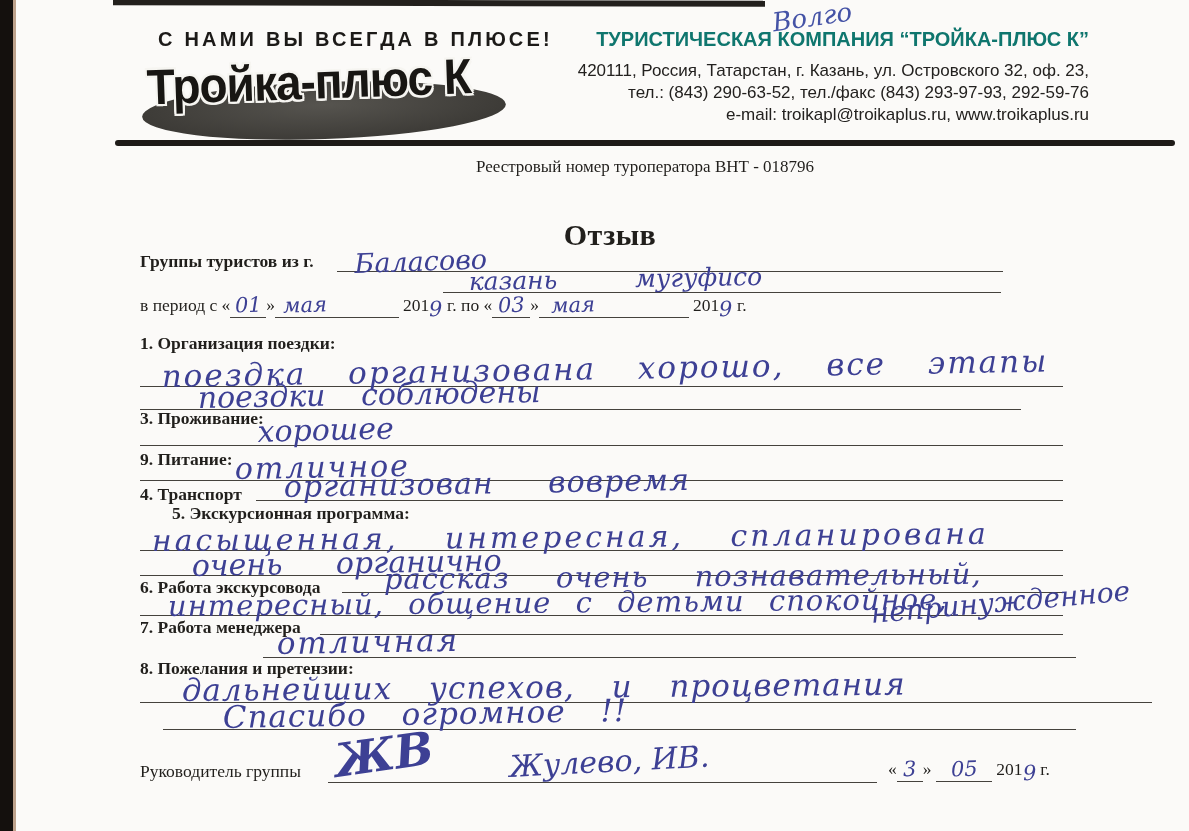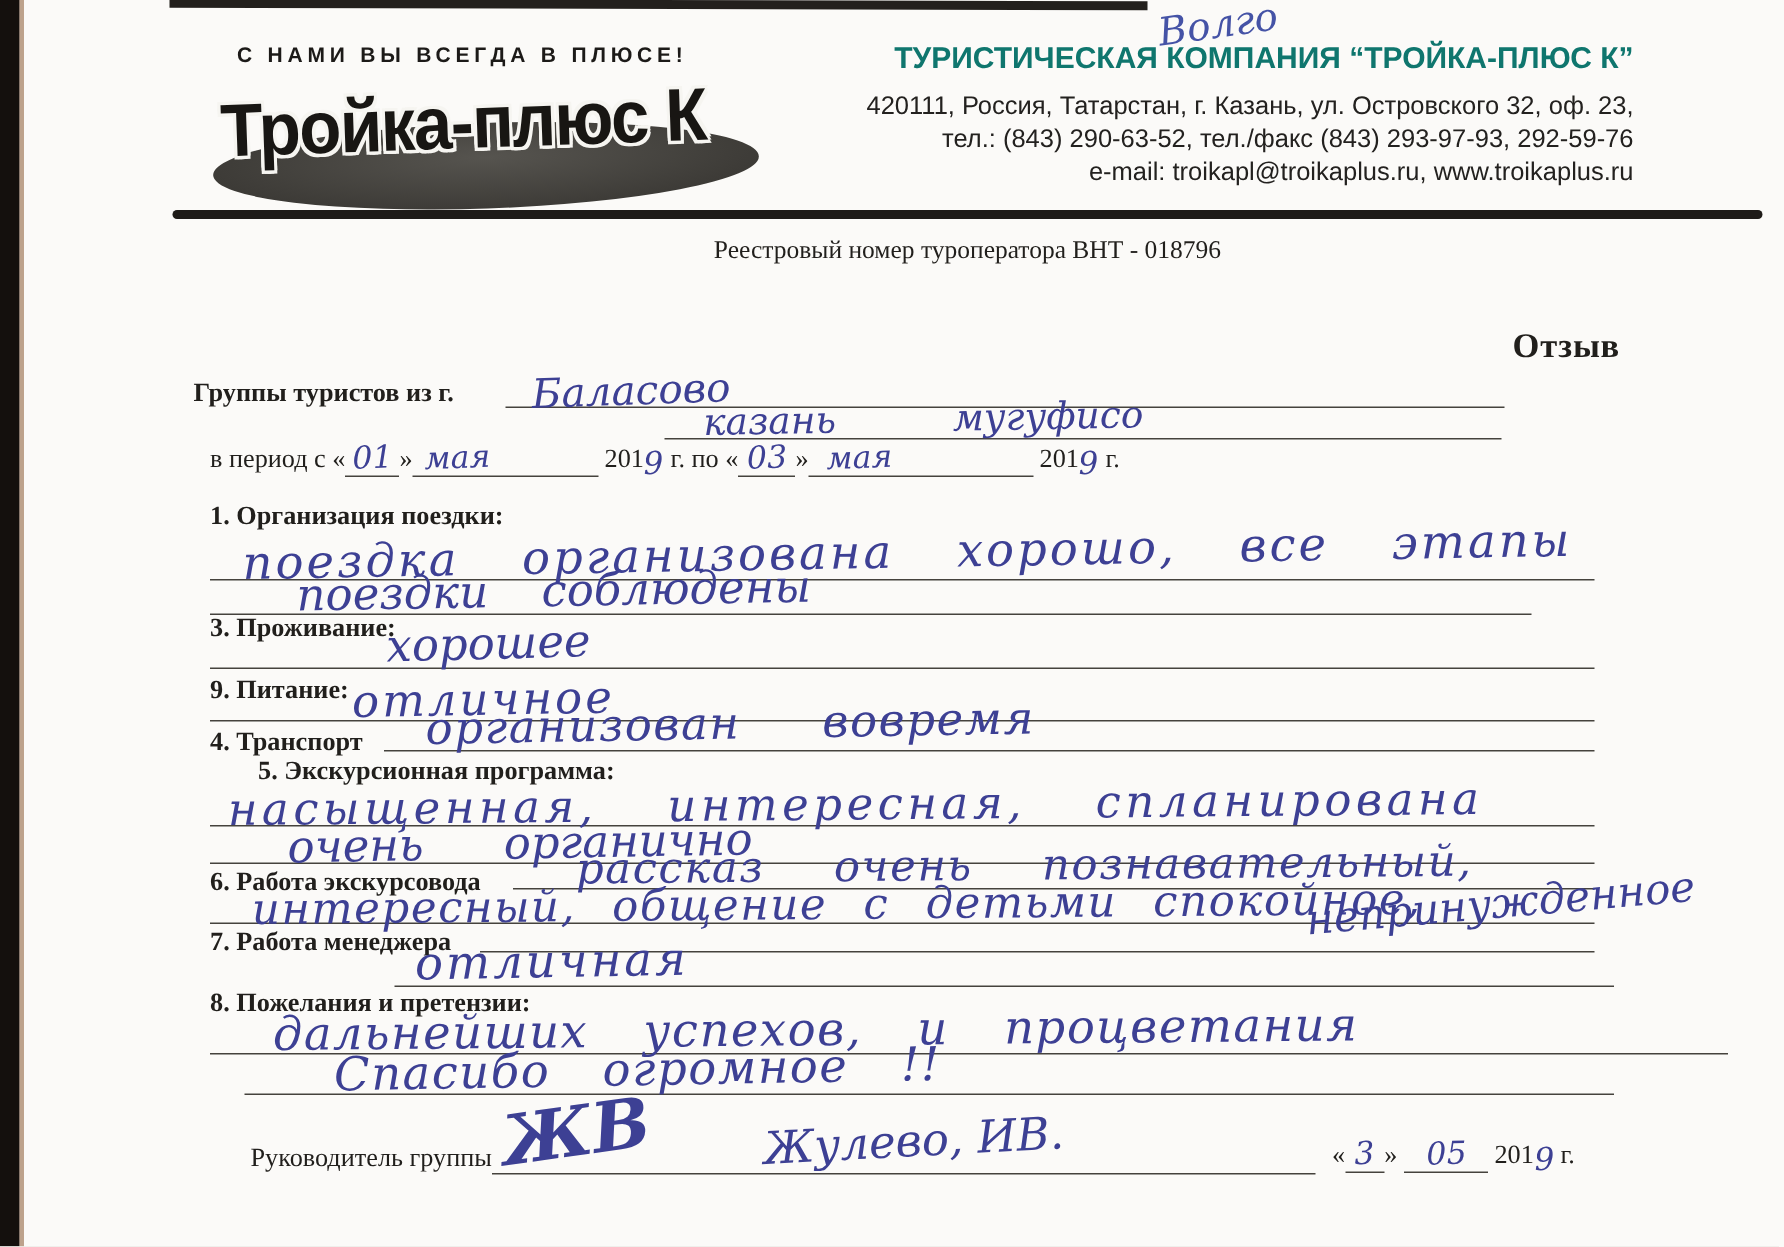--- a/index.html
+++ b/index.html
@@ -6,37 +6,37 @@
   .page{position:relative;width:1189px;height:831px;background:#fbfaf8;overflow:hidden;
         font-family:"Liberation Serif",serif;color:#211f1c;}
 
   
   .edge-left{position:absolute;left:0;top:0;width:13px;height:831px;background:#14100d;}
   .edge-accent{position:absolute;left:13px;top:0;width:3px;height:831px;background:#8a5a33;opacity:.55;}
   .edge-top{position:absolute;left:113px;top:0;width:652px;height:6px;background:#23201d;transform:rotate(.15deg);}
 
   
   .tagline{position:absolute;left:158px;top:28px;font-family:"Liberation Sans",sans-serif;
-           font-weight:bold;font-size:14px;letter-spacing:3.2px;color:#1c1a18;white-space:nowrap;}
+           font-weight:bold;font-size:20px;letter-spacing:3.2px;color:#1c1a18;white-space:nowrap;}
   .logo-ellipse{position:absolute;left:142px;top:82px;width:364px;height:57px;border-radius:50%;
            background:radial-gradient(ellipse at 50% 40%, #56544f 0%, #3c3a36 75%);transform:rotate(-2deg);}
   .logo-text{position:absolute;left:146px;top:58px;font-family:"Liberation Sans",sans-serif;
            font-weight:bold;font-size:46px;letter-spacing:-1px;color:#181613;white-space:nowrap;
            transform:rotate(-2deg) scaleY(1.08);transform-origin:left top;
            text-shadow:2px 0 0 #f6f5f1,-2px 0 0 #f6f5f1,0 2px 0 #f6f5f1,0 -2px 0 #f6f5f1,
                        2px 2px 0 #f6f5f1,-2px -2px 0 #f6f5f1,2px -2px 0 #f6f5f1,-2px 2px 0 #f6f5f1;}
   .company{position:absolute;right:100px;top:28px;text-align:right;font-family:"Liberation Sans",sans-serif;}
   .company-name{font-weight:bold;font-size:20px;margin-bottom:9px;white-space:nowrap;color:#0f766e;}
   .company-line{font-size:17px;line-height:22px;white-space:nowrap;color:#23211f;}
   .sep{position:absolute;left:115px;top:140px;width:1060px;height:6px;background:#1e1b18;border-radius:3px;}
   .registry{position:absolute;left:115px;top:157px;width:1060px;text-align:center;font-size:17px;}
 
   
-  .title{position:absolute;left:140px;top:218px;width:940px;text-align:right;
-         font-weight:bold;font-size:23px;letter-spacing:.5px;}
+  .title{position:absolute;left:140px;top:218px;width:940px;text-align:center;
+         font-weight:bold;font-size:30px;letter-spacing:.5px;}
   .lbl{position:absolute;font-size:17.5px;white-space:nowrap;}
   .b{font-weight:bold;}
 
   
   .wl{position:absolute;border-bottom:1.6px solid #45423d;}
   .hw{position:absolute;font-family:"DejaVu Serif",serif;font-style:italic;color:#3d4094;
       white-space:nowrap;line-height:1;transform-origin:left bottom;}
   .hwi{font-family:"DejaVu Serif",serif;font-style:italic;color:#3d4094;white-space:nowrap;
       display:inline-block;font-size:21px;line-height:1;transform:translateY(2px) rotate(-2deg);}
   .row{position:absolute;display:flex;align-items:flex-end;font-size:17.5px;line-height:26px;height:26px;}
@@ -64,21 +64,21 @@
     <div class="company-line">420111, Россия, Татарстан, г. Казань, ул. Островского 32, оф. 23,</div>
     <div class="company-line">тел.: (843) 290-63-52, тел./факс (843) 293-97-93, 292-59-76</div>
     <div class="company-line">e-mail: troikapl@troikaplus.ru, www.troikaplus.ru</div>
   </div>
 
   <div class="sep"></div>
   <div class="registry">Реестровый номер туроператора ВНТ - 018796</div>
 
   <div class="title">Отзыв</div>
 
-  <div class="lbl b" style="left:129px;top:251px;">Группы туристов из г.</div>
+  <div class="lbl b" style="left:140px;top:251px;">Группы туристов из г.</div>
   <div class="wl" style="left:337px;top:232px;width:666px;height:39px;">
     <span class="hw" style="left:18px;bottom:-6px;font-size:27px;transform:rotate(-2deg);">Баласово</span>
   </div>
 
   <div class="wl" style="left:443px;top:255px;width:558px;height:37px;">
     <span class="hw" style="left:26px;bottom:-2px;font-size:25px;word-spacing:70px;transform:rotate(-1deg);">казань мугуфисо</span>
   </div>
 
   <div class="row" style="left:140px;top:292px;">
     <span class="pt">в период с «</span>
@@ -143,21 +143,21 @@
   </div>
 
   <div class="lbl b" style="left:140px;top:658px;">8. Пожелания и претензии:</div>
   <div class="wl" style="left:140px;top:664px;width:1012px;height:38px;">
     <span class="hw" style="left:42px;bottom:-4px;font-size:31px;letter-spacing:1px;word-spacing:26px;transform:rotate(-0.5deg);">дальнейших успехов, и процветания</span>
   </div>
   <div class="wl" style="left:163px;top:702px;width:913px;height:27px;">
     <span class="hw" style="left:60px;bottom:-4px;font-size:31px;letter-spacing:1px;word-spacing:24px;transform:rotate(-1deg);">Спасибо огромное !!</span>
   </div>
 
-  <div class="lbl" style="left:140px;top:761px;margin-left:27px;">Руководитель группы</div>
+  <div class="lbl" style="left:140px;top:761px;">Руководитель группы</div>
   <div class="wl" style="left:328px;top:738px;width:549px;height:44px;">
     <span class="hw" style="left:10px;bottom:-2px;font-size:46px;font-weight:bold;transform:rotate(-8deg);">ЖВ</span>
     <span class="hw" style="left:182px;bottom:0px;font-size:30px;transform:rotate(-3deg);">Жулево, ИВ.</span>
   </div>
   <div class="row" style="left:888px;top:756px;">
     <span class="pt">«</span>
     <span class="slot" style="width:26px;"><span class="hwi">3</span></span>
     <span class="pt">» </span>
     <span class="slot" style="width:56px;"><span class="hwi">05</span></span>
     <span class="pt"> 201</span>

